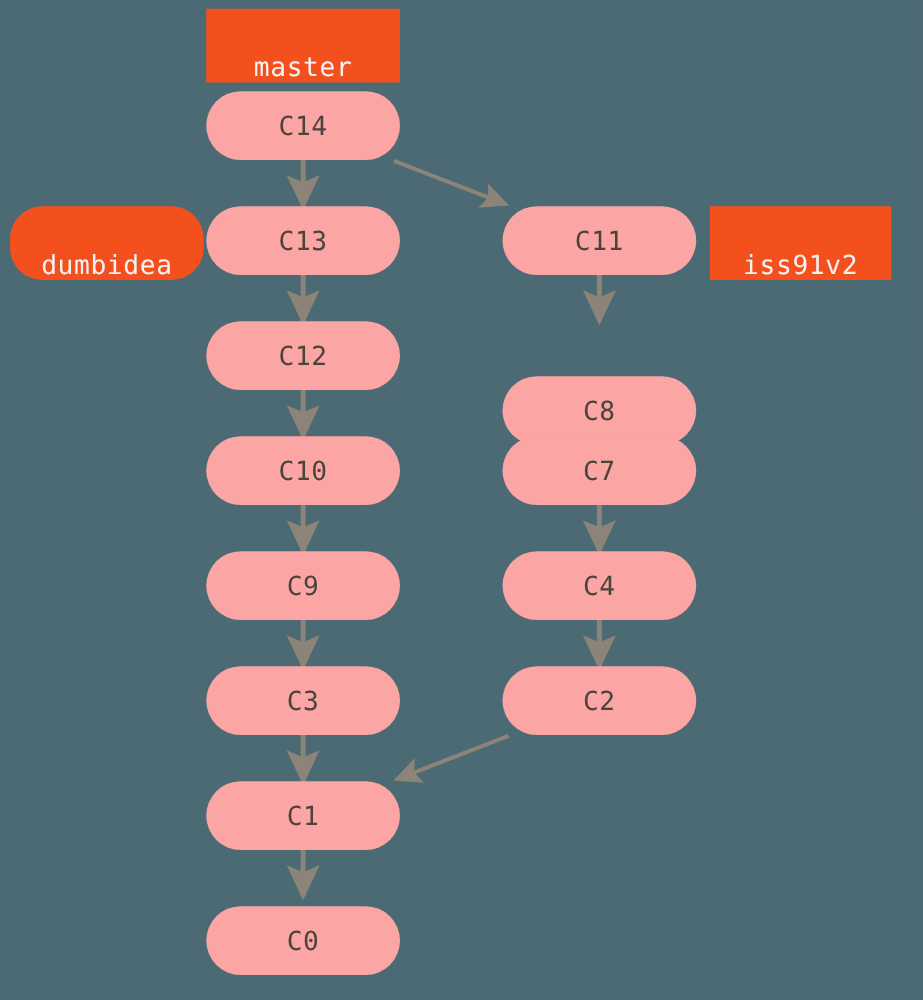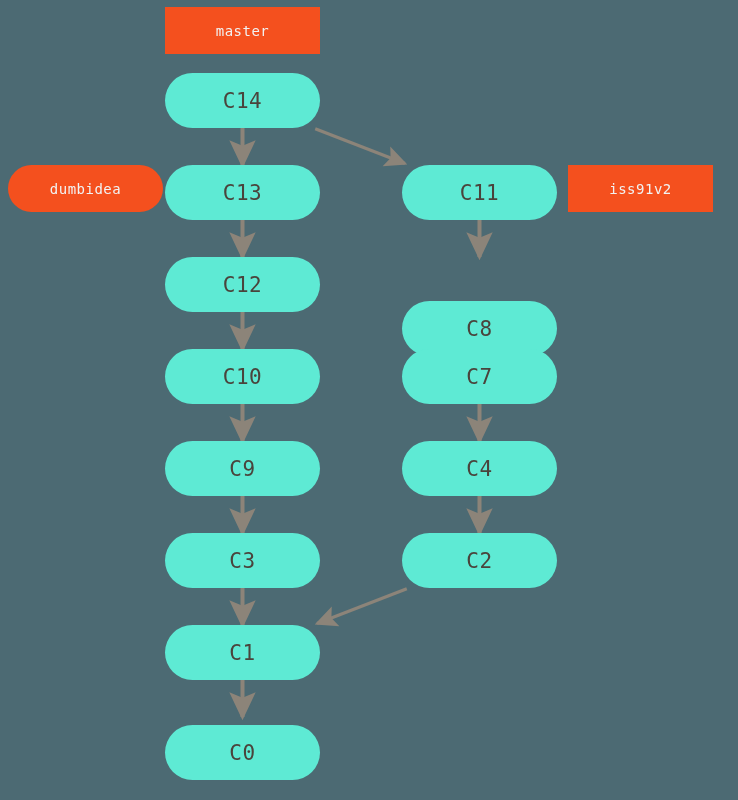--- a/index.html
+++ b/index.html
@@ -22,38 +22,38 @@
     top: 0;
     width: 738px;
     height: 800px;
     pointer-events: none;
   }
   .commit-node {
     position: absolute;
     width: 155px;
     height: 55px;
     border-radius: 27.5px;
-    background: #5eead4;
+    background: #fca5a5;
     color: #4a443c;
     font-size: 21px;
     letter-spacing: 0.5px;
     display: flex;
     align-items: center;
     justify-content: center;
     box-sizing: border-box;
   }
   .ref-label {
     position: absolute;
-    height: 47px;
+    height: 59px;
     background: #f4501e;
     color: #f2f2f2;
-    font-size: 14px;
+    font-size: 21px;
     letter-spacing: 0.5px;
     display: flex;
-    align-items: center;
+    align-items: flex-end;
     justify-content: center;
     box-sizing: border-box;
     padding: 0 10px;
   }
 </style>
 </head>
 <body>
 
 <div id="canvas">
 

